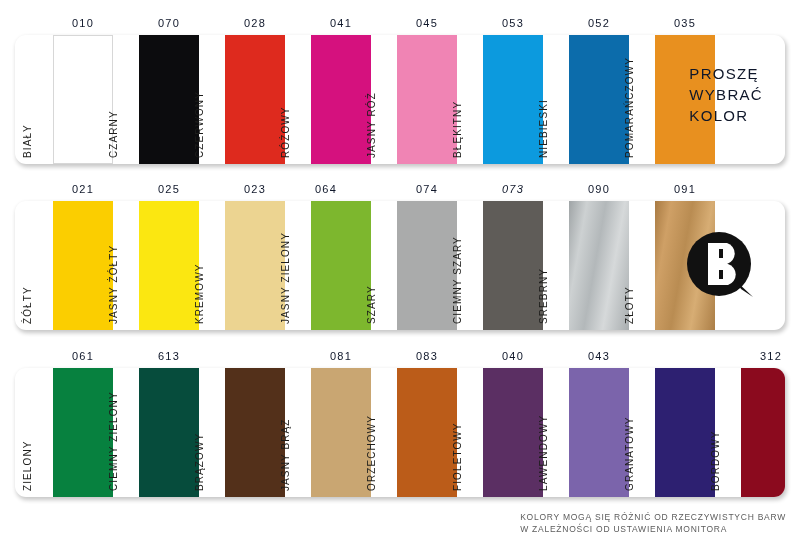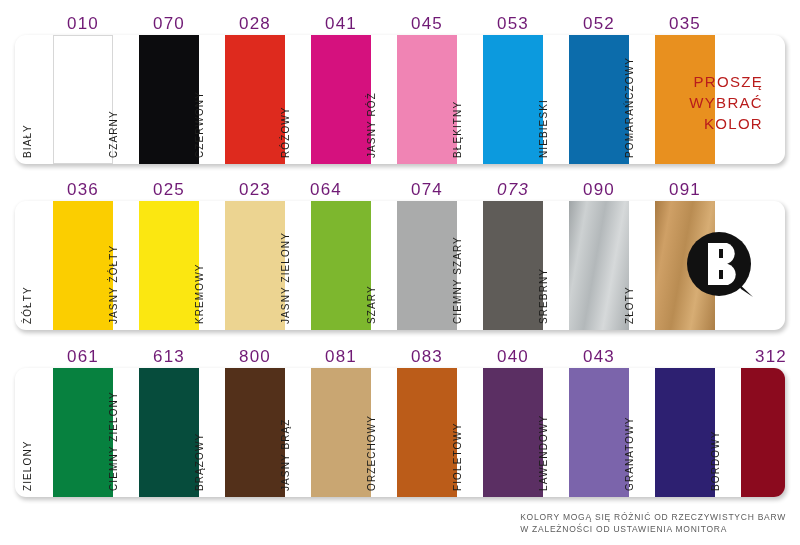--- a/index.html
+++ b/index.html
@@ -13,21 +13,21 @@
 
   
   .row-block{position:absolute;left:15px;width:770px;}
   .row-1{top:12px;}
   .row-2{top:178px;}
   .row-3{top:345px;}
 
   .codes{position:relative;height:23px;}
   .code{
     position:absolute;top:0;width:78px;text-align:center;
-    font-size:17px;letter-spacing:1.2px;color:#701a75;
+    font-size:11px;letter-spacing:1.2px;color:#0f172a;
     font-weight:400;line-height:23px;
   }
 
   .card{
     position:relative;height:129px;background:#ffffff;
     border-radius:11px;
     box-shadow:1.5px 2.5px 4px rgba(0,0,0,0.22);
     overflow:hidden;
   }
   .swatch-layer{position:absolute;left:0;top:0;right:0;bottom:0;}
@@ -44,21 +44,21 @@
     transform:rotate(-90deg);
     font-size:10px;letter-spacing:1.1px;color:#1d1d1b;
     white-space:nowrap;line-height:14px;
     text-align:left;
   }
 
   
   .cta{
     position:absolute;right:22px;top:28px;
     font-size:15px;line-height:21px;letter-spacing:1.3px;
-    color:#b91c1c;text-align:right;margin-top:8px;
+    color:#0f172a;text-align:left;
   }
 
   
   .logo{position:absolute;right:24px;top:26px;width:80px;height:80px;}
 
   
   .footer{
     position:absolute;right:14px;top:512px;
     font-size:8.5px;line-height:11.5px;letter-spacing:0.75px;
     color:#5c5c5c;text-align:left;
@@ -103,21 +103,21 @@
       <div class="cta">
         <div>PROSZĘ</div>
         <div>WYBRAĆ</div>
         <div>KOLOR</div>
       </div>
     </div>
   </div>
 
   <div class="row-block row-2">
     <div class="codes">
-        <div class="code" style="left: 29px;">036</div>
+        <div class="code" style="left: 29px;">021</div>
         <div class="code" style="left: 115px;">025</div>
         <div class="code" style="left: 201px;">023</div>
         <div class="code" style="left: 272px;">064</div>
         <div class="code" style="left: 373px;">074</div>
         <div class="code" style="left: 459px; font-style: italic;">073</div>
         <div class="code" style="left: 545px;">090</div>
         <div class="code" style="left: 631px;">091</div>
       </div>
     <div class="card">
       <div class="swatch-layer">
@@ -153,21 +153,20 @@
           </g>
         </svg>
       </div>
     </div>
   </div>
 
   <div class="row-block row-3">
     <div class="codes">
         <div class="code" style="left: 29px;">061</div>
         <div class="code" style="left: 115px;">613</div>
-        <div class="code" style="left: 201px;">800</div>
         <div class="code" style="left: 287px;">081</div>
         <div class="code" style="left: 373px;">083</div>
         <div class="code" style="left: 459px;">040</div>
         <div class="code" style="left: 545px;">043</div>
         <div class="code" style="left: 717px;">312</div>
       </div>
     <div class="card">
       <div class="swatch-layer">
           <div class="swatch" title="ZIELONY" style="left: 38px; background: rgb(7, 129, 63);"></div>
           <div class="vlabel" style="left: 20px;">ZIELONY</div>

